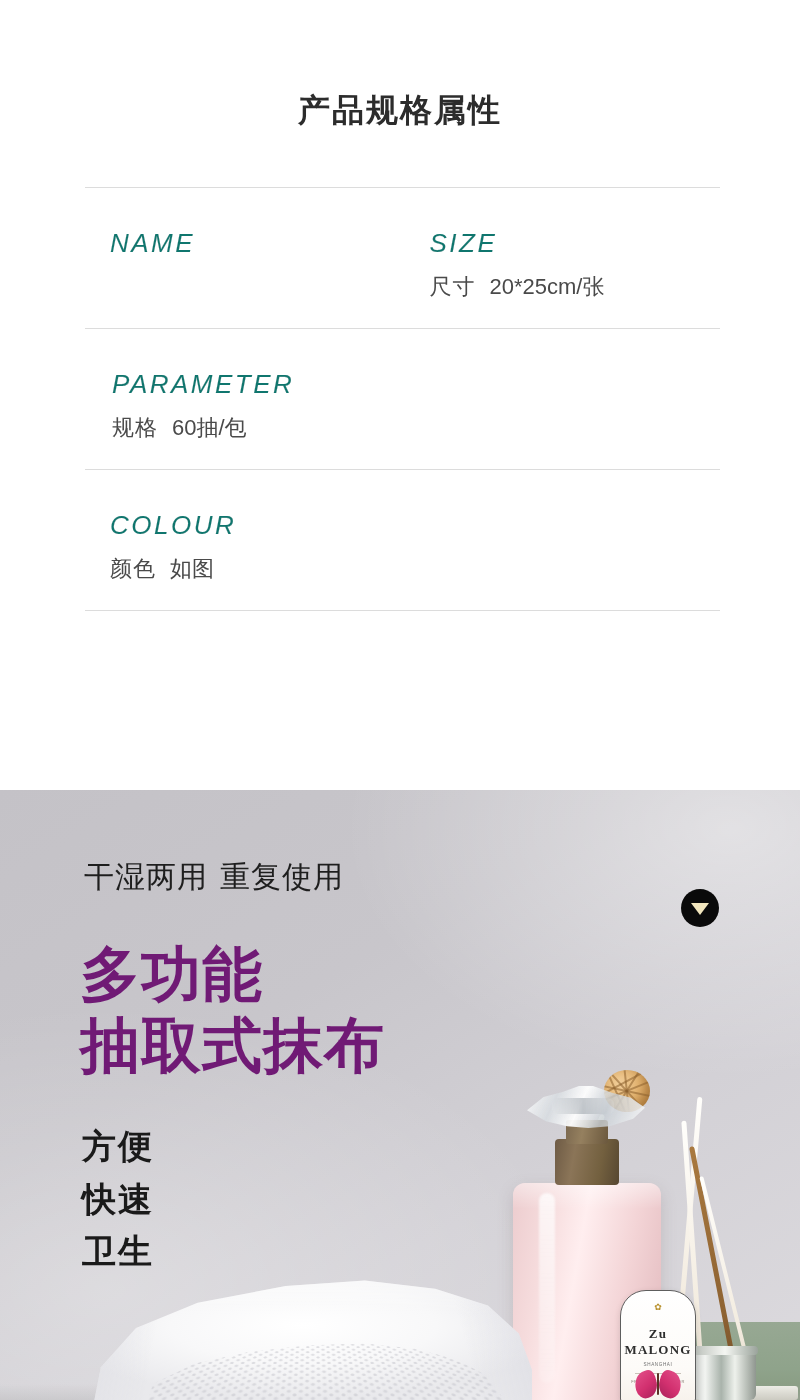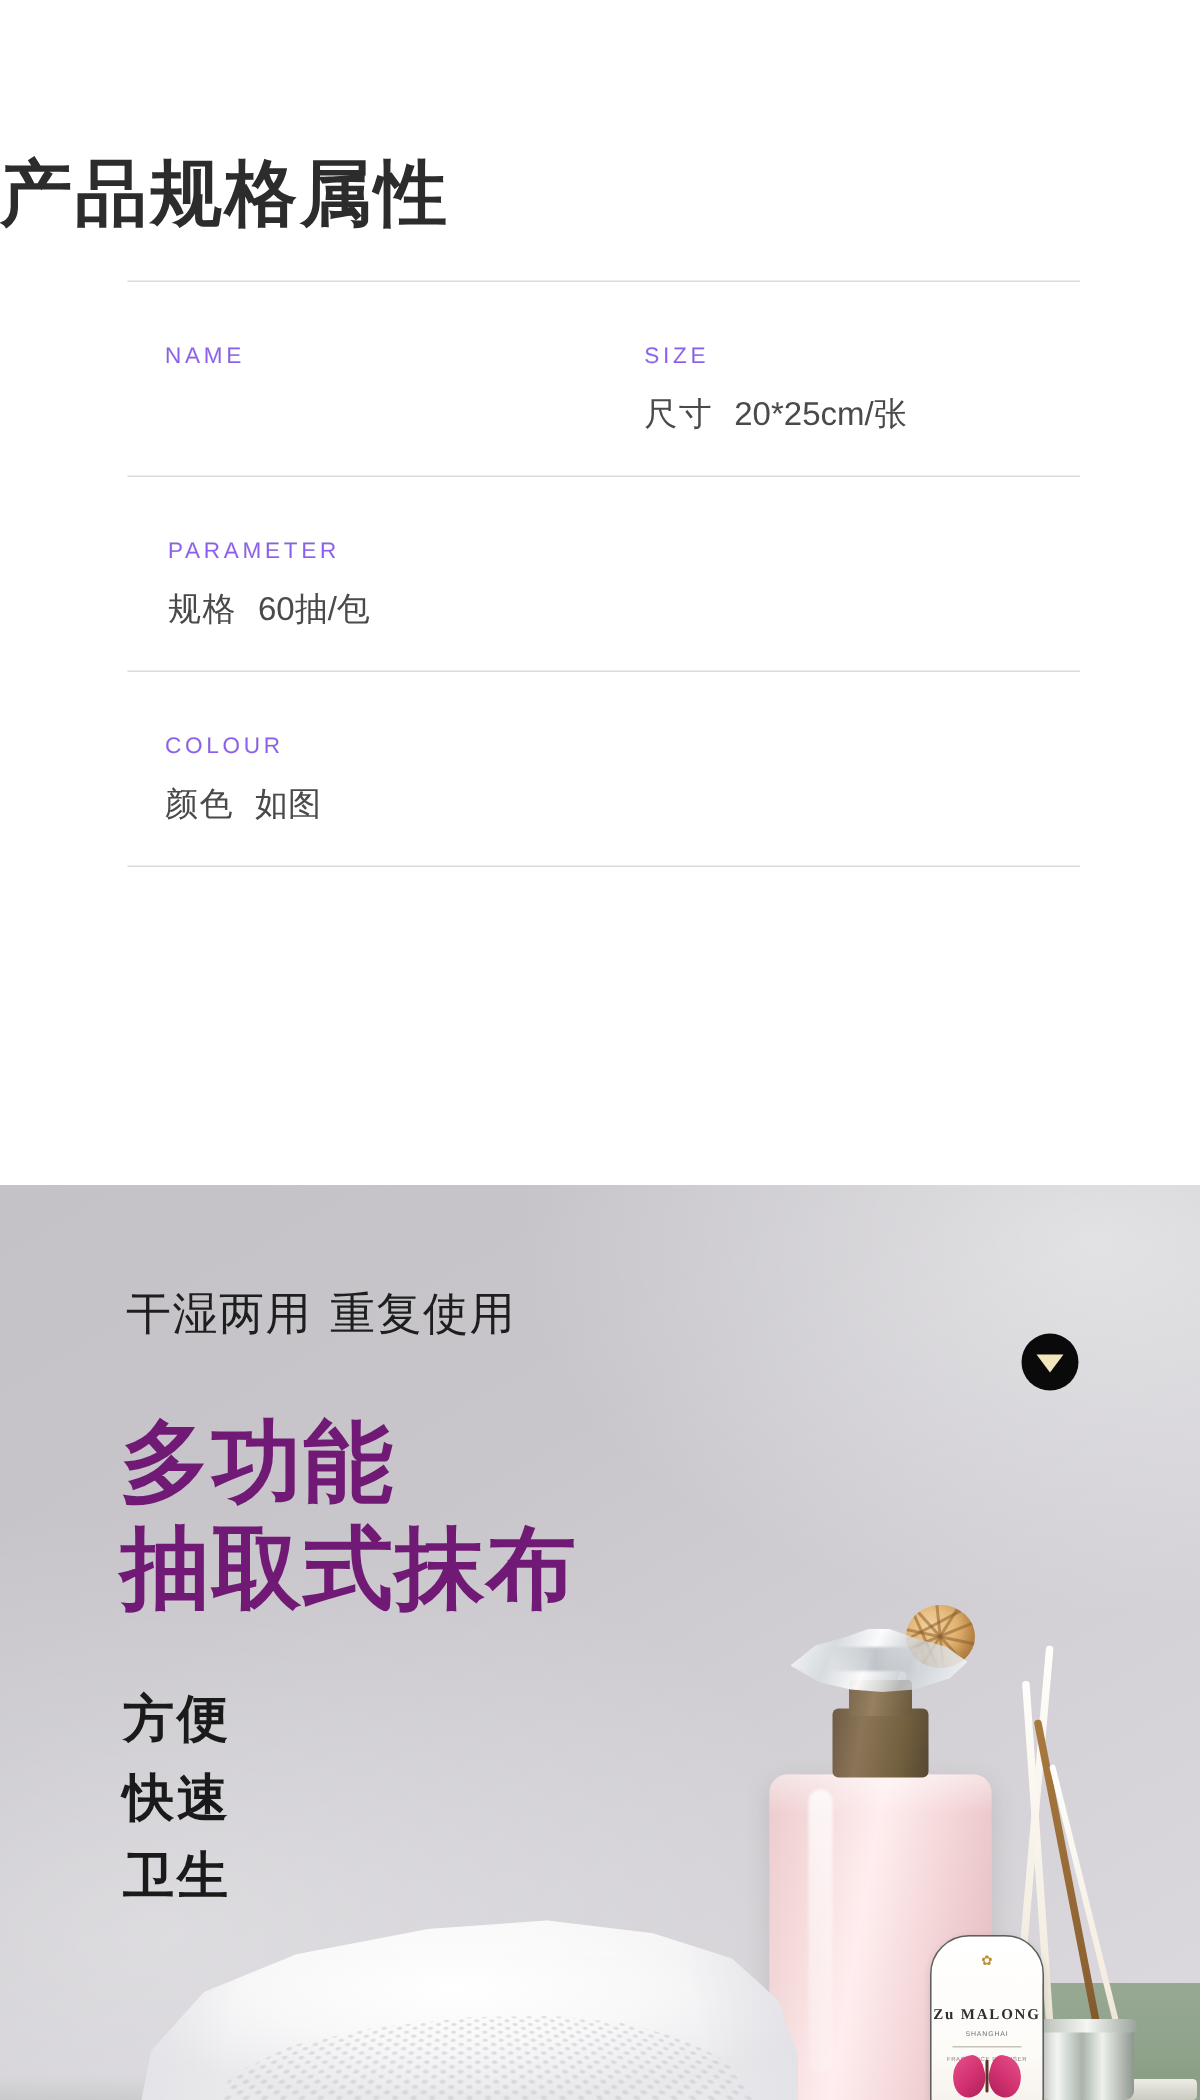--- a/index.html
+++ b/index.html
@@ -24,21 +24,22 @@
     height: 790px;
     background: #ffffff;
     box-sizing: border-box;
   }
 
   .page-title {
     position: absolute;
     left: 0;
     top: 72px;
     width: 800px;
-    font-size: 48px;
+    text-align: center;
+    font-size: 32px;
     font-weight: 700;
     letter-spacing: 2px;
     color: #2c2c2c;
     line-height: 1.1;
   }
 
   .spec-table {
     position: absolute;
     left: 85px;
     top: 187px;
@@ -63,24 +64,25 @@
   }
   .spec-cell {
     width: 50%;
     box-sizing: border-box;
   }
   .spec-cell.left  { padding-left: 25px; }
   .spec-cell.right { padding-left: 27px; }
 
   .spec-label {
     font-family: "Liberation Sans", "DejaVu Sans", sans-serif;
-    font-size: 15px;
+    font-size: 26px;
+    font-style: italic;
     font-weight: 400;
     letter-spacing: 2.5px;
-    color: #8b5cf6;
+    color: #0f766e;
     line-height: 1;
     margin-bottom: 20px;
     -webkit-text-stroke: 0.15px #b9b9b9;
   }
 
   .spec-value {
     font-size: 22px;
     font-weight: 400;
     color: #4a4a4a;
     line-height: 1;
@@ -251,22 +253,22 @@
     overflow: hidden;
     text-align: center;
   }
   .bottle-label .bee {
     margin-top: 12px;
     font-size: 9px;
     color: #b8912e;
     line-height: 1;
   }
   .bottle-label .brand {
-    margin-top: 26px;
-    font-size: 10px;
+    margin-top: 14px;
+    font-size: 13px;
     font-weight: 700;
     letter-spacing: 1.2px;
     color: #2e2e2e;
     font-family: "Liberation Serif", "DejaVu Serif", serif;
   }
   .bottle-label .sub {
     margin-top: 4px;
     font-size: 4.6px;
     letter-spacing: 0.6px;
     color: #6e6e6e;

